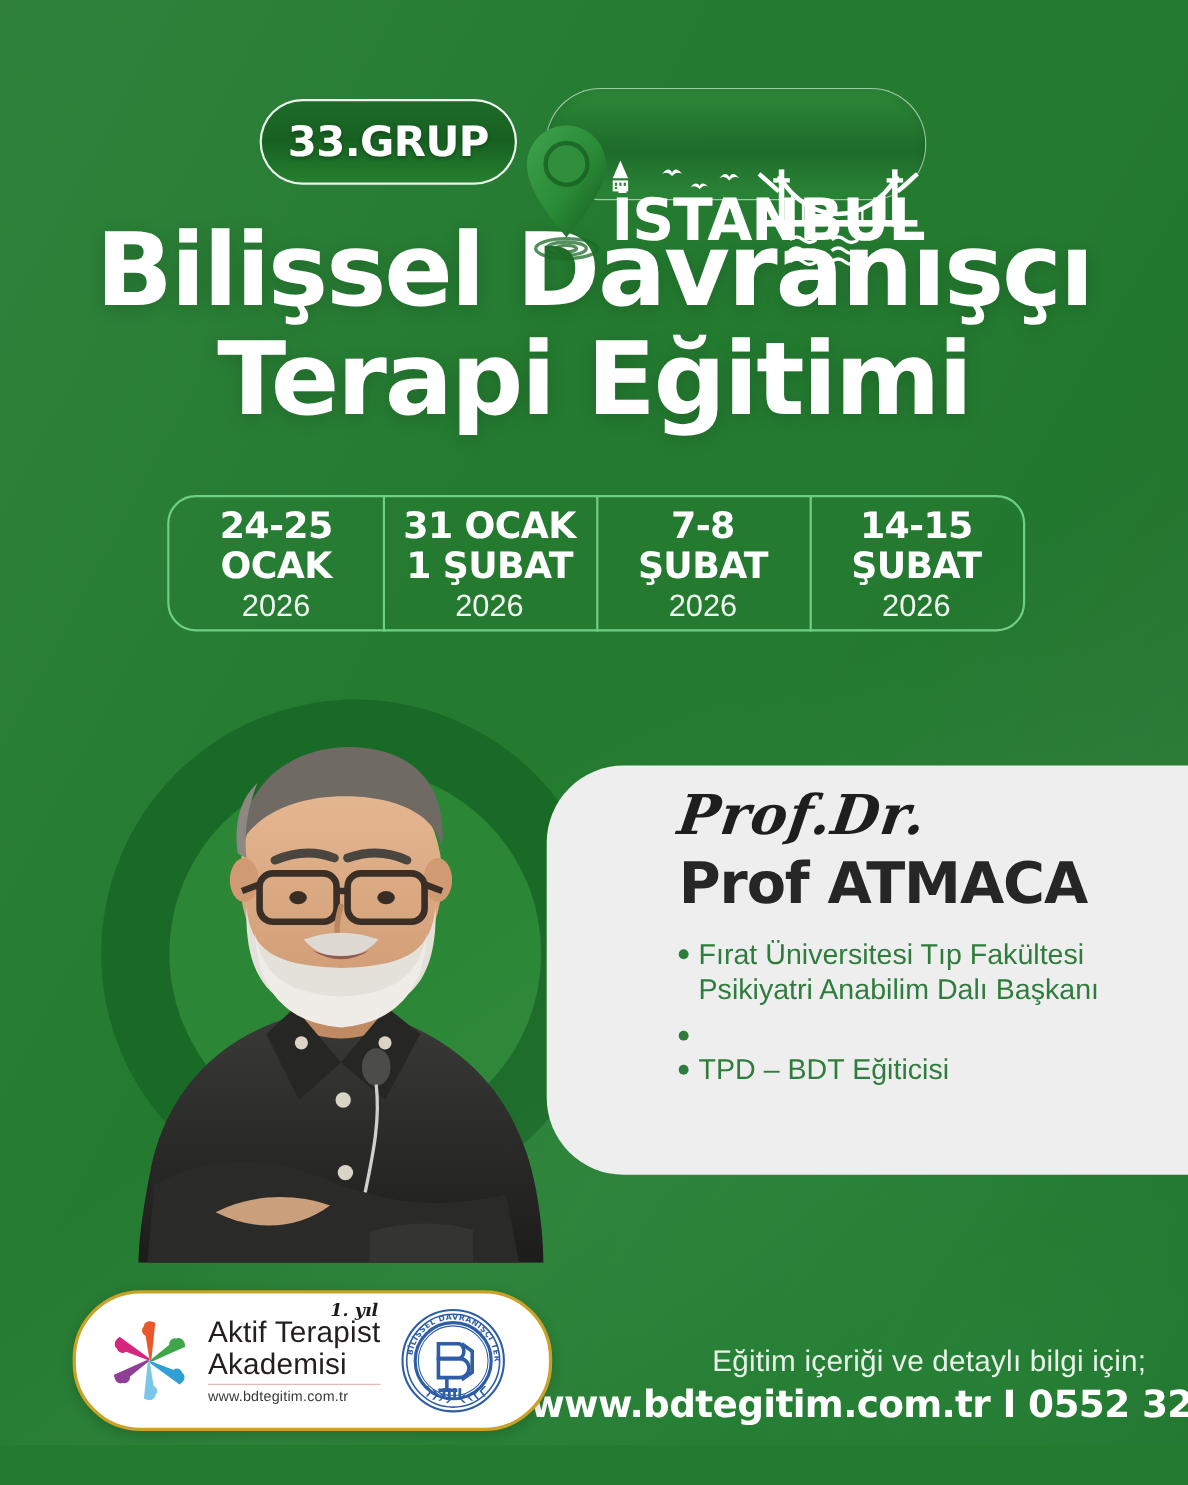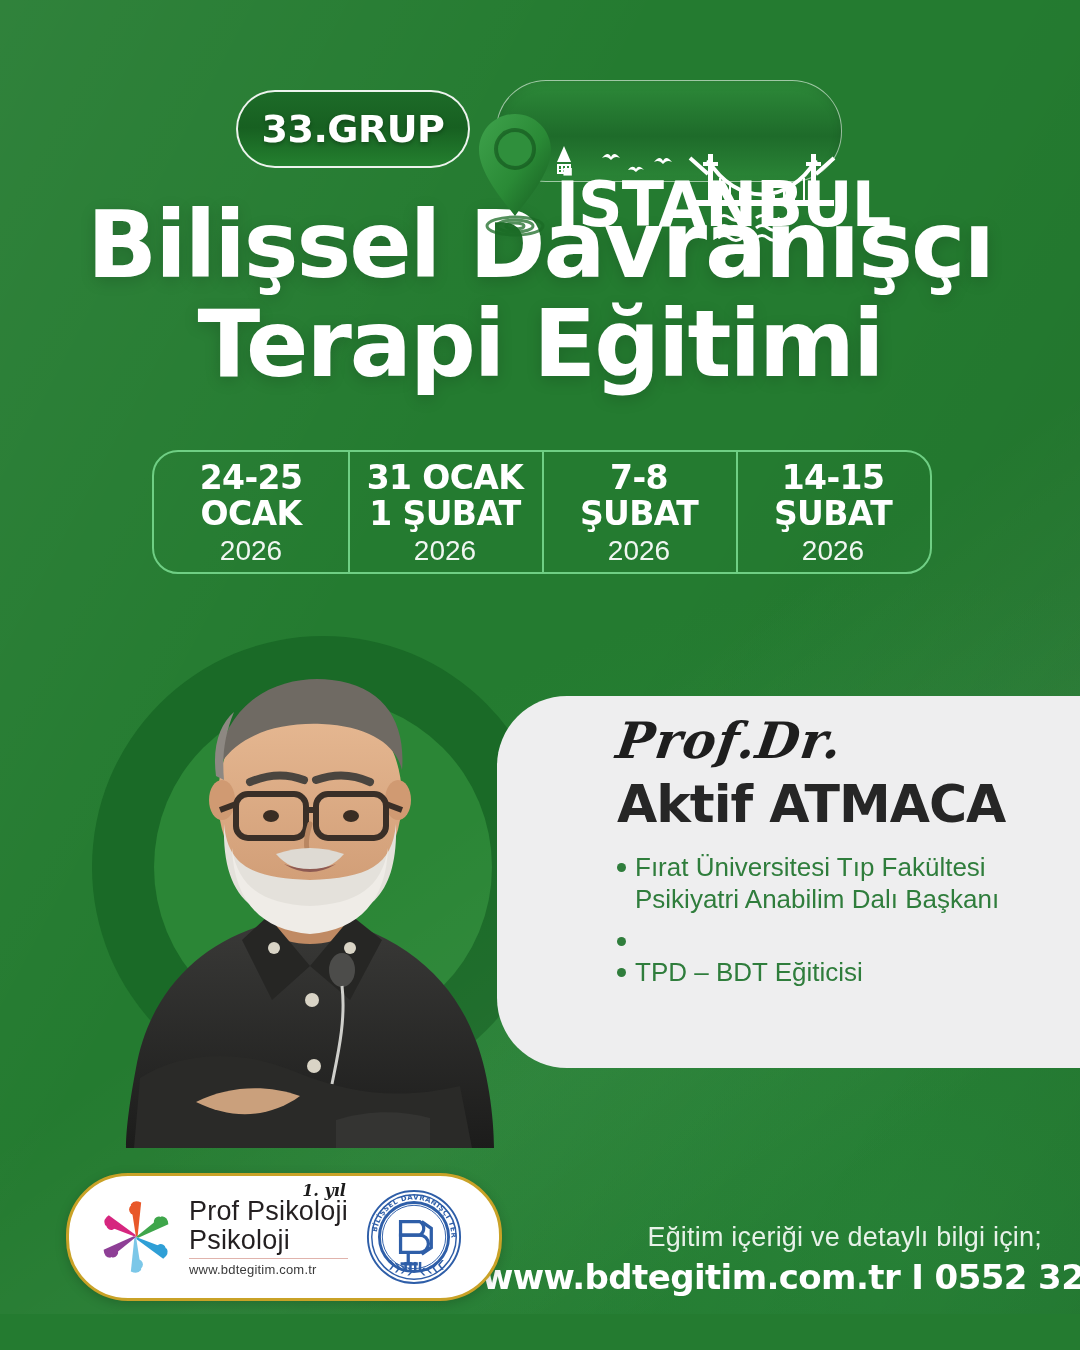--- a/index.html
+++ b/index.html
@@ -40,21 +40,21 @@
   }
   .grup-badge span{
     color:#fff;font-weight:bold;font-size:38px;letter-spacing:-.5px;
     font-family:"DejaVu Sans", sans-serif;
     text-shadow:0 2px 4px rgba(0,0,0,.28);
   }
   .pin{position:absolute;left:470px;top:36px;width:90px;height:128px;z-index:5;}
   .istanbul{position:absolute;left:540px;top:64px;width:300px;height:110px;z-index:6;}
   .ist-text{
     position:absolute;left:556px;top:98px;
-    color:#fff;font-weight:bold;font-size:62px;letter-spacing:-1px;
+    color:#fff;font-weight:bold;font-size:53px;letter-spacing:-1px;
     font-family:"DejaVu Sans", sans-serif;line-height:1;
     z-index:7;white-space:nowrap;
   }
 
   
   .title{
     position:absolute;left:0;top:196px;width:1080px;text-align:center;
     color:#ffffff;font-family:"DejaVu Sans", sans-serif;font-weight:bold;
     font-size:92px;line-height:1.08;letter-spacing:-2px;
     text-shadow:0 4px 16px rgba(0,0,0,.16);
@@ -281,21 +281,21 @@
     </div>
   </div>
 
   <div class="ring">
     <div class="ring-inner"></div>
   </div>
 
   <div class="panel">
     <div class="panel-inner">
       <div class="prof">Prof.Dr.</div>
-      <div class="speaker-name">Aktif ATMACA</div>
+      <div class="speaker-name">Prof ATMACA</div>
       <div class="cred-list">
         <div class="cred">
           <span class="dot"></span>
           <span>Fırat Üniversitesi Tıp Fakültesi Psikiyatri Anabilim Dalı Başkanı</span>
         </div>
         <div class="cred">
           <span class="dot"></span>
         </div>
         <div class="cred">
           <span class="dot"></span>
@@ -402,22 +402,22 @@
           <g transform="rotate(300)">
             <path d="M0 0 L-6 -38 Q-2 -44 6 -40 L2 -2 Z" fill="#d6267f"></path>
             <circle cx="-2" cy="-32" r="6" fill="#d6267f"></circle>
           </g>
         </g>
       </g>
     </svg>
 
     <div class="apa-text">
       <div class="apa-sup">1. yıl</div>
-      <div class="apa-l1">Prof Psikoloji</div>
-      <div class="apa-l2">Psikoloji</div>
+      <div class="apa-l1">Aktif Terapist</div>
+      <div class="apa-l2">Akademisi</div>
       <div class="apa-url">www.bdtegitim.com.tr</div>
     </div>
 
     <svg class="bdt-seal" viewBox="0 0 100 100">
       <circle cx="50" cy="50" r="48" fill="#ffffff" stroke="#2e5ea8" stroke-width="2"></circle>
       <circle cx="50" cy="50" r="44" fill="none" stroke="#2e5ea8" stroke-width="1.5"></circle>
       <circle cx="50" cy="50" r="36" fill="none" stroke="#2e5ea8" stroke-width="3"></circle>
       <circle cx="50" cy="50" r="33" fill="none" stroke="#2e5ea8" stroke-width="1"></circle>
 
       <defs>

